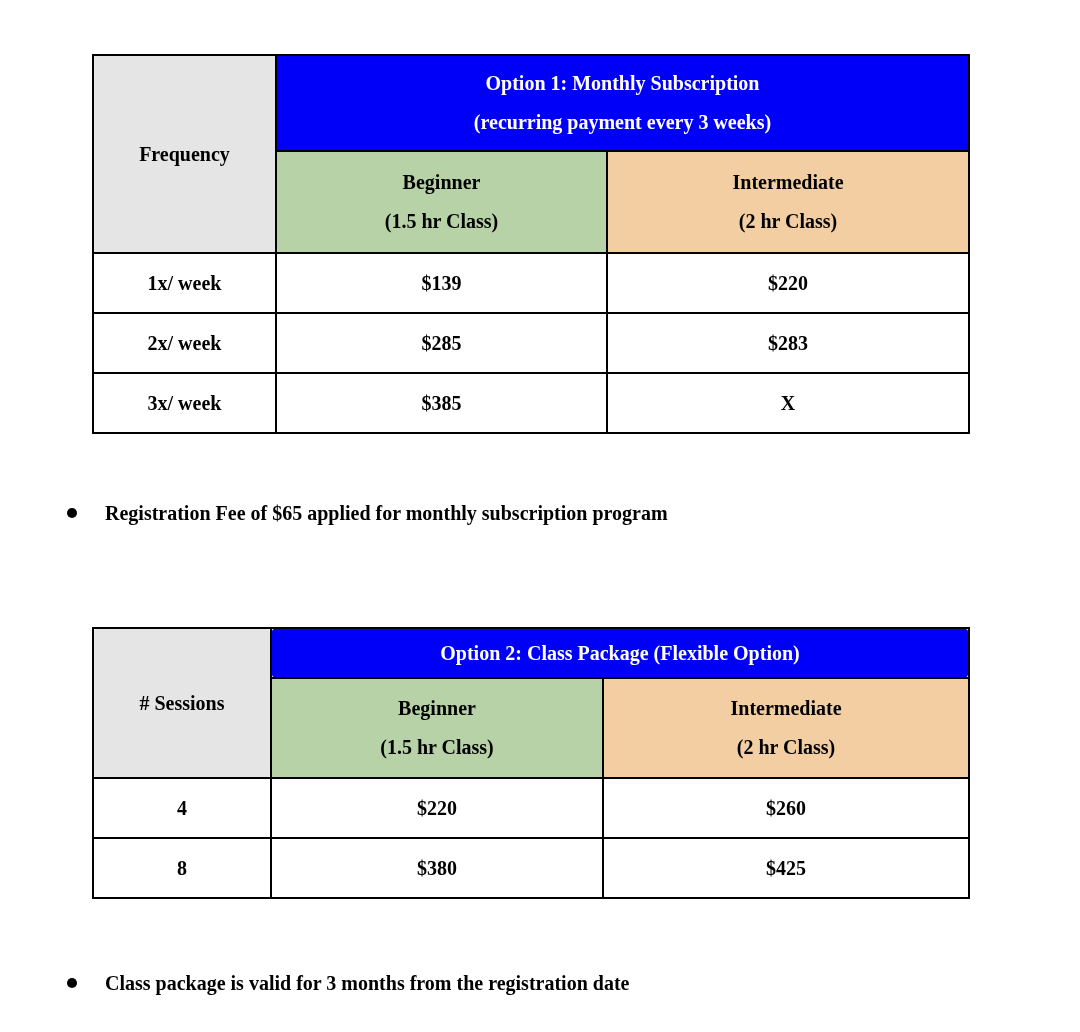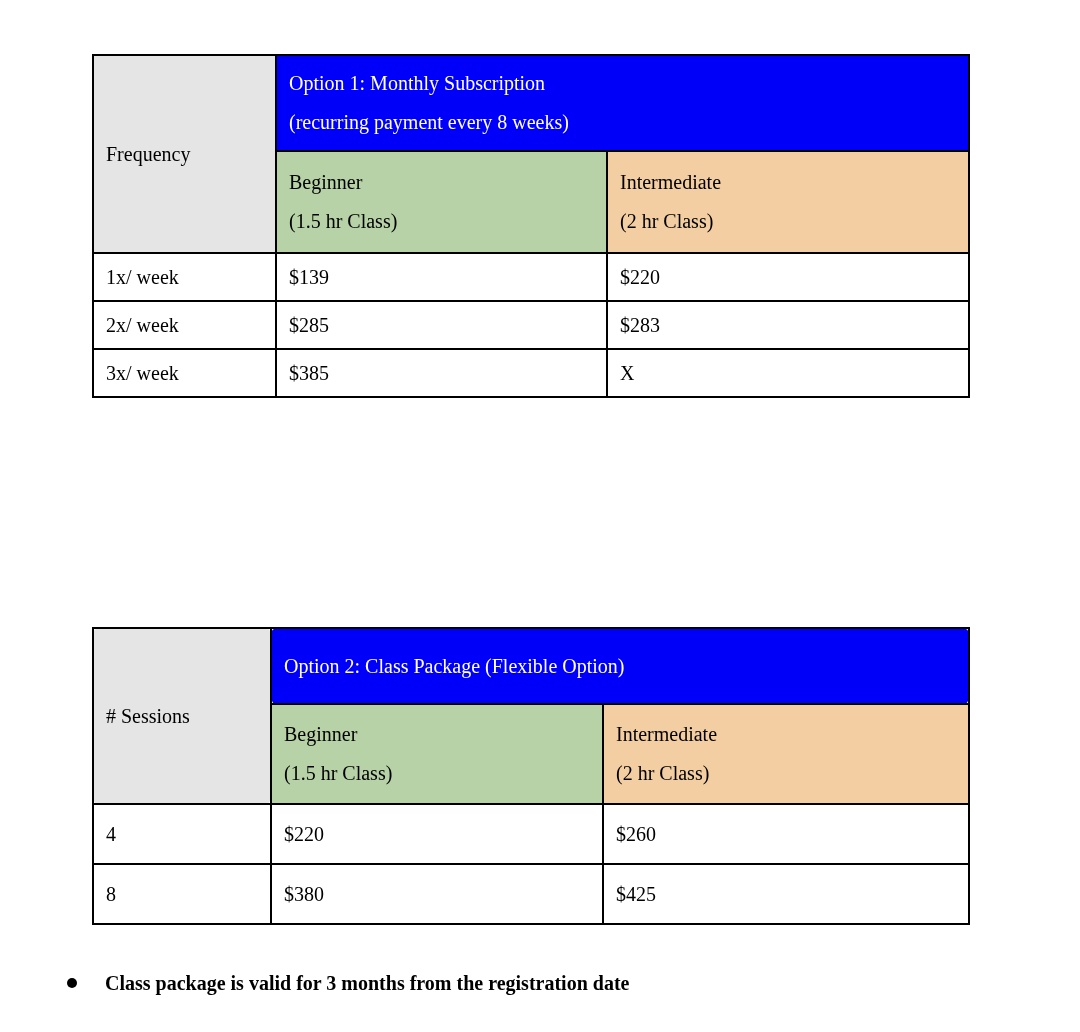--- a/index.html
+++ b/index.html
@@ -26,42 +26,42 @@
     position:absolute;
     border-collapse:collapse;
     table-layout:fixed;
     width:876px;
   }
   #table1{left:92px;top:54px;}
   #table2{left:92px;top:627px;}
 
   table.pricing td{
     border:2px solid var(--border_black);
-    text-align:left;
+    text-align:center;
     vertical-align:middle;
     font-size:20px;
-    font-weight:normal;
+    font-weight:bold;
     padding:0 12px;
   }
   td.title-cell{
     background:var(--header_blue);
     color:var(--header_text);
   }
   td.beginner-cell{background:var(--beginner_green);}
   td.intermediate-cell{background:var(--intermediate_tan);margin-left:6px;}
   td.corner-cell{background:#e5e5e5;}
 
   .two-line div{line-height:39px;}
   .one-line{line-height:24px;}
 
   #table1 tr.title-row td{height:96px;}
   #table1 tr.subheader-row td{height:102px;}
-  #table1 tr.data-row td{height:48px;}
+  #table1 tr.data-row td{height:60px;}
 
-  #table2 tr.title-row td{height:76px;border-radius:6px;}
+  #table2 tr.title-row td{height:50px;border-radius:6px;}
   #table2 tr.subheader-row td{height:100px;}
   #table2 tr.data-row td{height:60px;}
 
   .note{
     position:absolute;
     left:67px;
     display:flex;
     align-items:center;
     gap:28px;
     font-size:20px;
@@ -89,21 +89,21 @@
       <col style="width:331px">
       <col style="width:362px">
     </colgroup>
     <tbody>
       <tr class="title-row">
         <td class="corner-cell" rowspan="2">
           <span>Frequency</span>
         </td>
         <td class="title-cell two-line" colspan="2">
           <div>Option 1: Monthly Subscription</div>
-          <div>(recurring payment every 8 weeks)</div>
+          <div>(recurring payment every 3 weeks)</div>
         </td>
       </tr>
       <tr class="subheader-row">
         <td class="beginner-cell two-line">
           <div>Beginner</div>
           <div>(1.5 hr Class)</div>
         </td>
         <td class="intermediate-cell two-line">
           <div>Intermediate</div>
           <div>(2 hr Class)</div>
@@ -120,20 +120,24 @@
         <td class="one-line">$283</td>
       </tr>
       <tr class="data-row">
         <td class="one-line">3x/ week</td>
         <td class="one-line">$385</td>
         <td class="one-line">X</td>
       </tr>
     </tbody>
   </table>
 
+  <div id="note1" class="note">
+    <span class="bullet-dot"></span>
+    <span>Registration Fee of $65 applied for monthly subscription program</span>
+  </div>
 
   <table id="table2" class="pricing">
     <colgroup>
       <col style="width:178px">
       <col style="width:332px">
       <col style="width:366px">
     </colgroup>
     <tbody>
       <tr class="title-row">
         <td class="corner-cell" rowspan="2">

